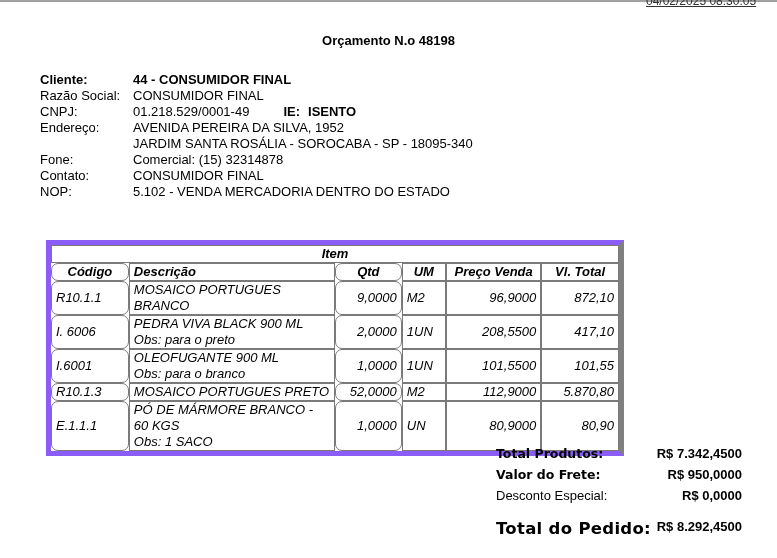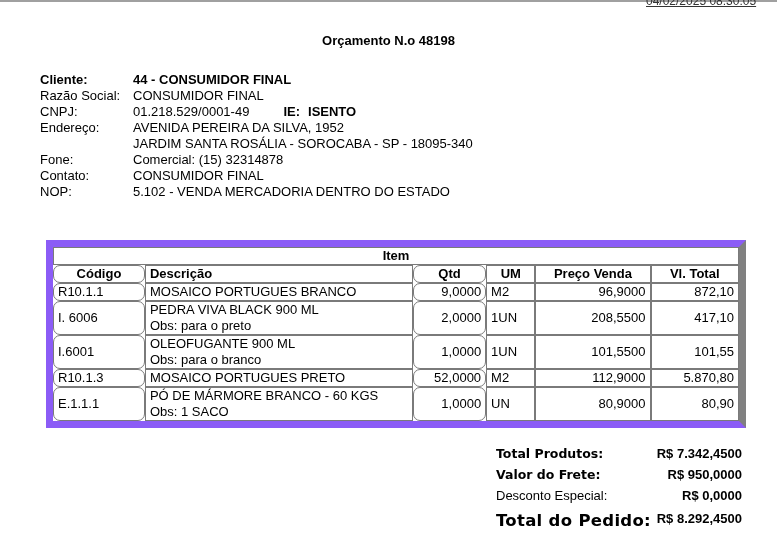--- a/index.html
+++ b/index.html
@@ -11,23 +11,23 @@
   .title { position: absolute; left: 0; width: 777px; top: 33px; text-align: center;
            font-weight: bold; font-size: 13px; }
   .info { position: absolute; left: 40px; top: 72px; }
   .info .row { height: 16px; line-height: 16px; white-space: nowrap; position: relative; }
   .info .lbl { display: inline-block; width: 93px; }
   .info .val { display: inline-block; }
   .info .bold { font-weight: bold; }
   .ie { display: inline-block; margin-left: 34px; font-weight: bold; }
   .ie .ielbl { margin-right: 8px; }
 
-  table.items { position: absolute; left: 46px; top: 240px; width: 700px;
+  table.items { position: absolute; left: 46px; top: 240px; width: 578px;
                 border-collapse: separate; border-spacing: 0;
-                border: 7px solid #8b5cf6; border-right-color: #808080; }
+                border: 5px solid #8b5cf6; border-right-color: #808080; font-style: italic; }
   table.items td, table.items th { border: 1px solid #7a7a7a; padding: 0 4px; font-size: 13px;
                                    line-height: 16px; }
   table.items th { font-weight: bold; }
   .th-item { text-align: center; height: 16px; }
   .c-code { width: 84px; text-align: left; border-radius: 7px; }
   .c-desc { width: 267px; text-align: left; margin-left: 29px; }
   .c-qtd { width: 64px; text-align: right; border-radius: 7px; }
   .c-um { width: 40px; text-align: left; }
   .c-price { width: 108px; text-align: right; }
   .c-total { width: 80px; text-align: right; }
@@ -151,17 +151,17 @@
     <span class="tval">R$ 7.342,4500</span>
   </div>
   <div class="trow">
     <span class="tlbl">Valor do Frete:</span>
     <span class="tval">R$ 950,0000</span>
   </div>
   <div class="trow">
     <span class="tlbl normal">Desconto Especial:</span>
     <span class="tval">R$ 0,0000</span>
   </div>
-  <div class="trow" style="height:24px;margin-top:2px;">
+  <div class="trow" style="height:24px;margin-top:10px;">
     <span class="tlbl big">Total do Pedido:</span>
     <span class="tval">R$ 8.292,4500</span>
   </div>
 </div>
 
 </body></html>

